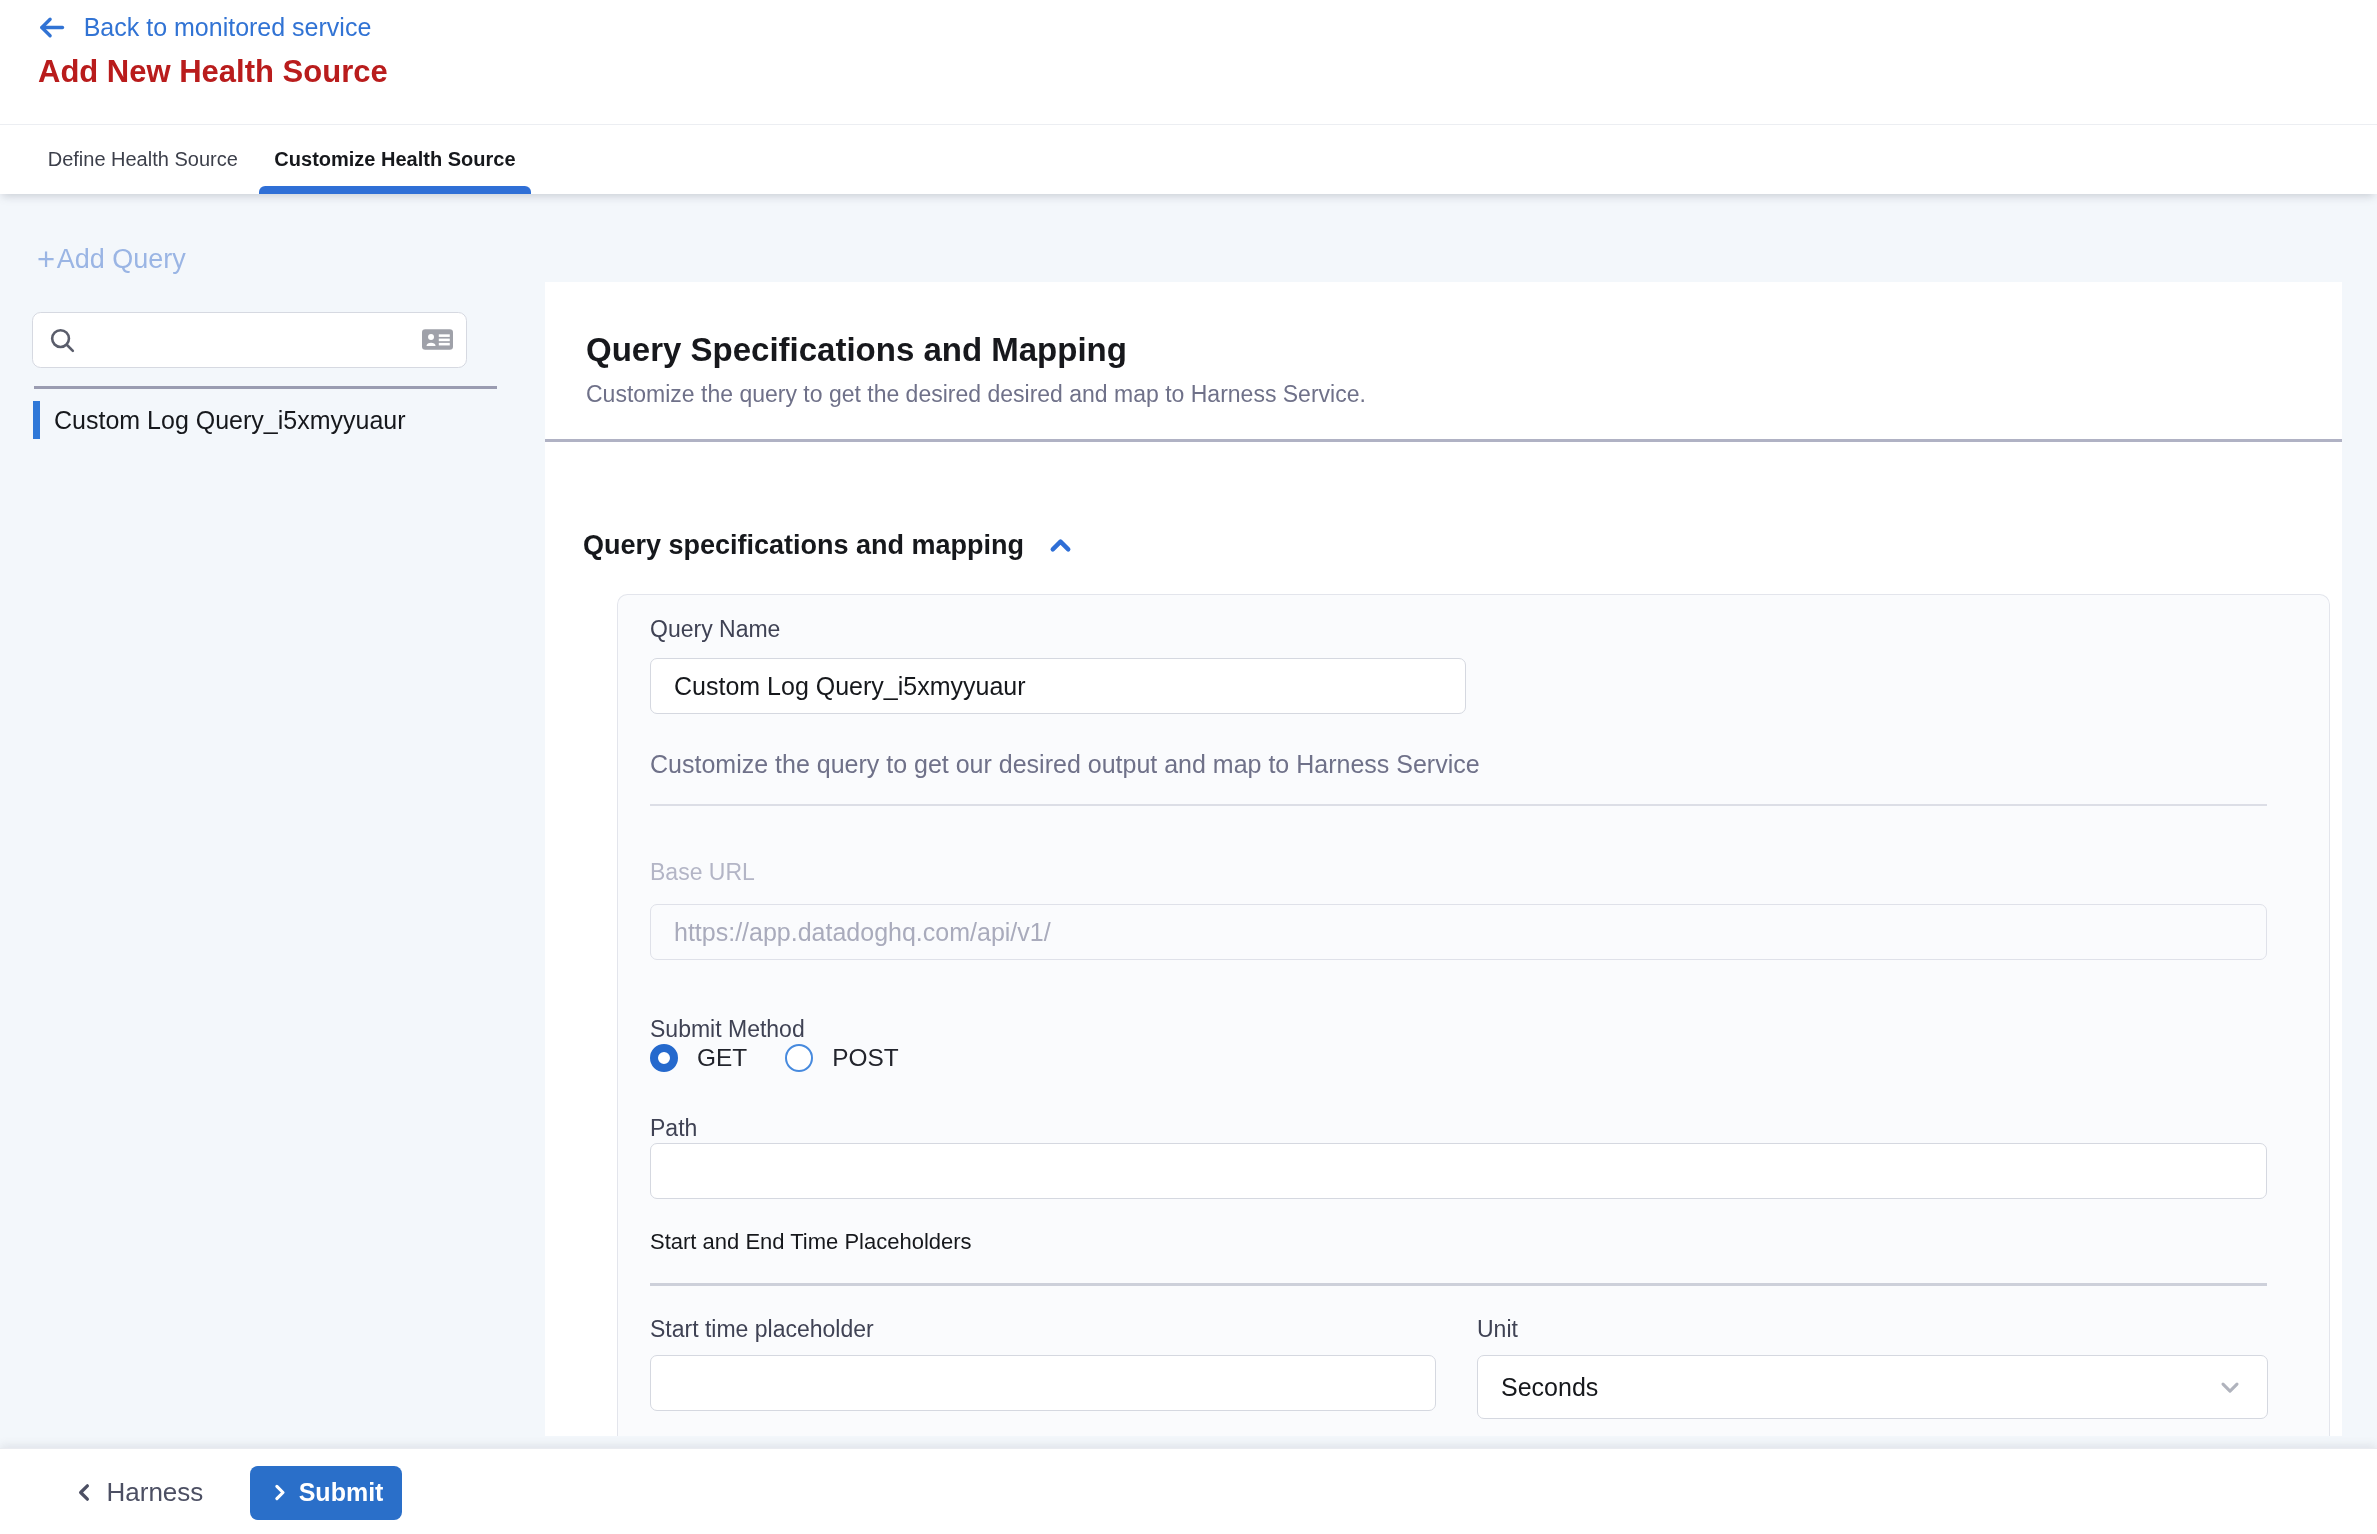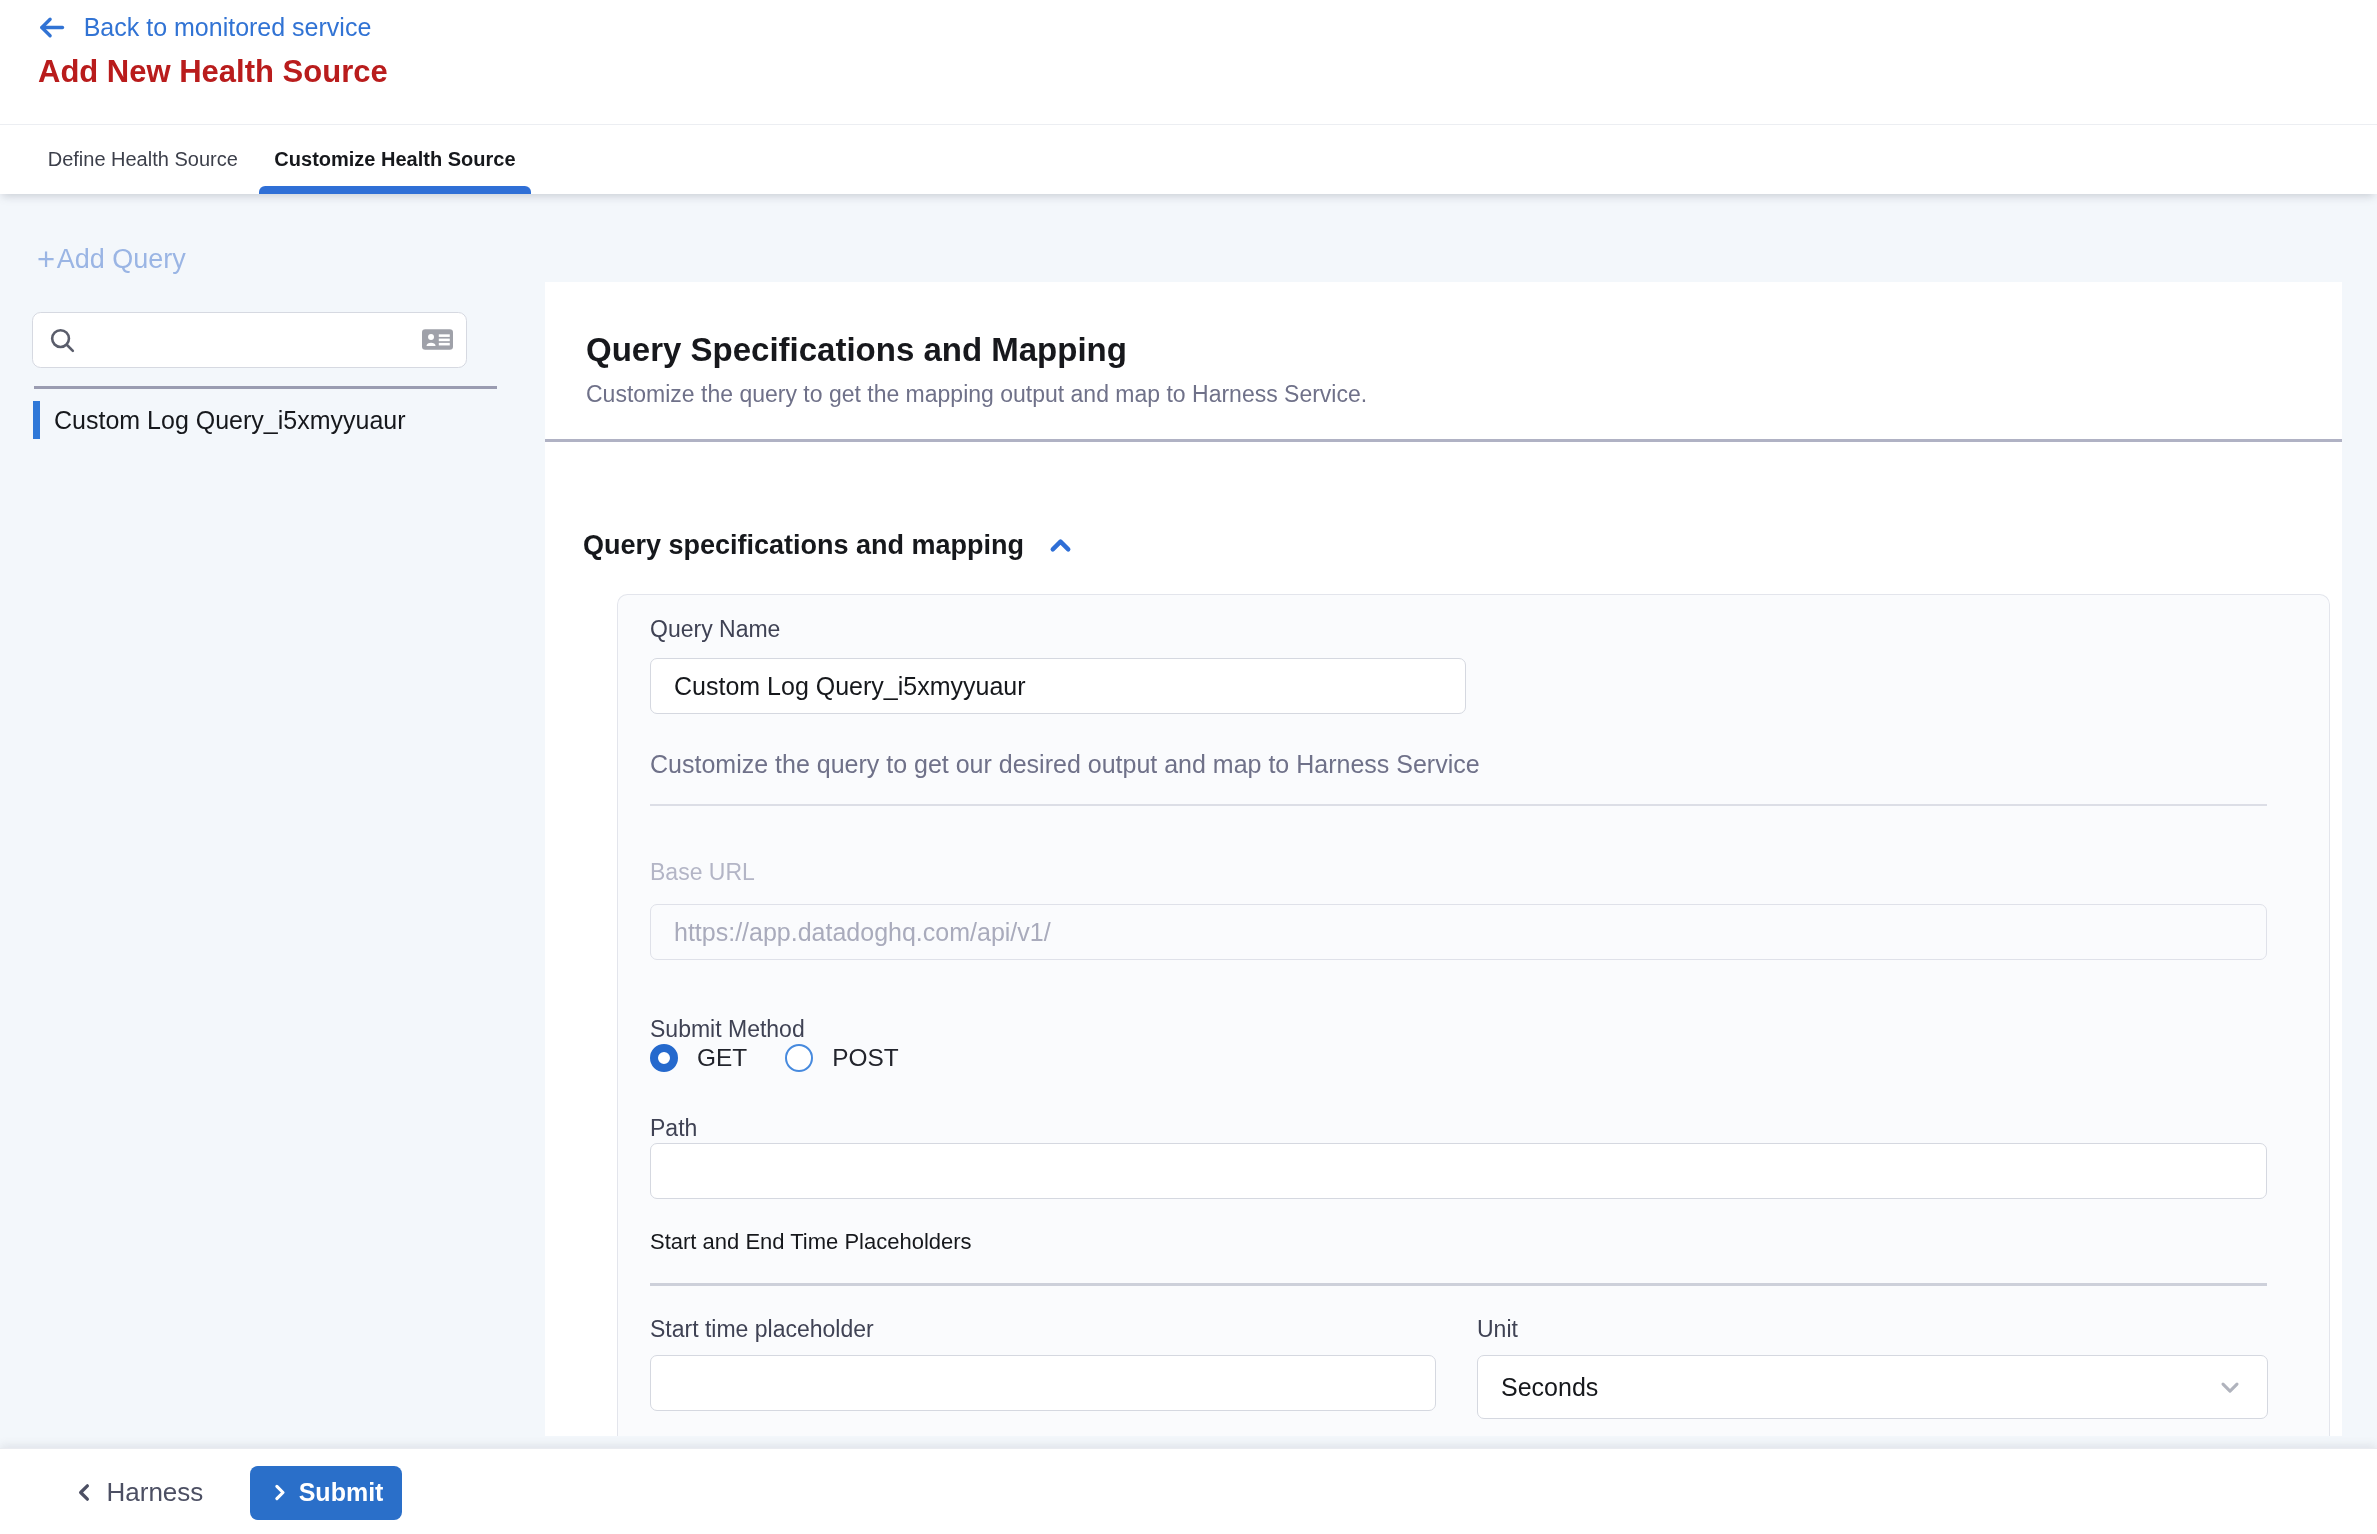--- a/index.html
+++ b/index.html
@@ -124,21 +124,21 @@
 
 <div class="sidebar-divider"></div>
 
 <div class="query-item">
   <span class="bar"></span>
   <span class="lbl">Custom Log Query_i5xmyyuaur</span>
 </div>
 
 <div class="card">
   <div class="card-title">Query Specifications and Mapping</div>
-  <div class="card-subtitle">Customize the query to get the mapping output and map to Harness Service.</div>
+  <div class="card-subtitle">Customize the query to get the desired desired and map to Harness Service.</div>
   <div class="card-divider"></div>
 
   <div class="section-head">
     <span class="t">Query specifications and mapping</span>
     <span style="display:flex;">
       <svg width="31" height="31" viewBox="0 0 24 24" fill="none" stroke="#2f6fd6" stroke-width="3.4" stroke-linecap="round" stroke-linejoin="round">
         <polyline points="6 15 12 9 18 15"></polyline>
       </svg>
     </span>
   </div>

